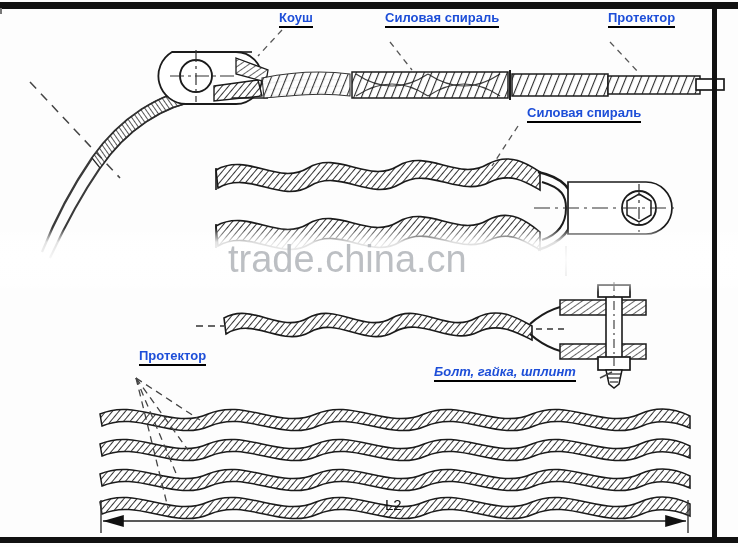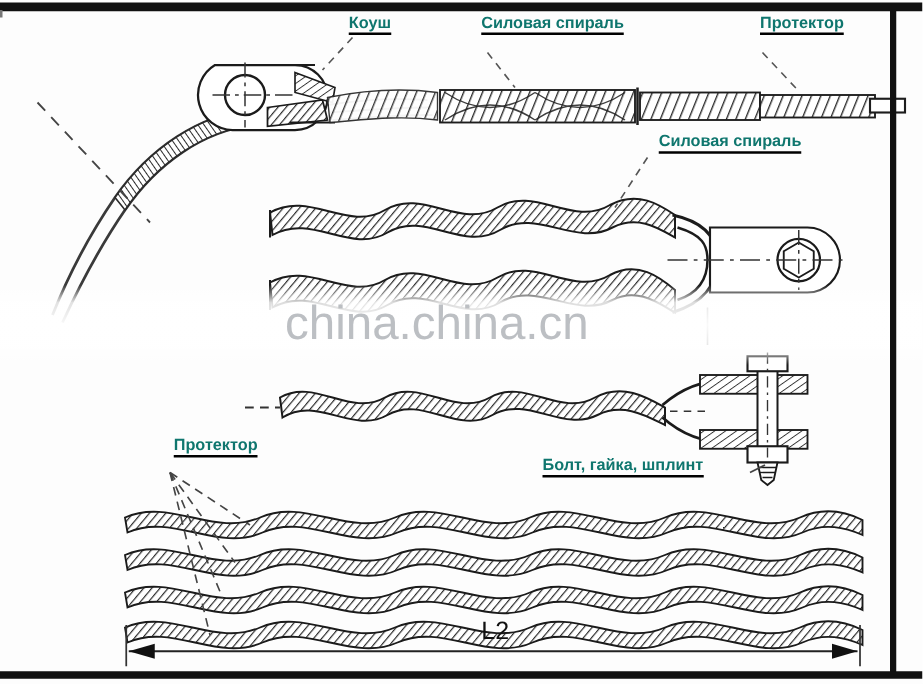--- a/index.html
+++ b/index.html
@@ -8,30 +8,30 @@
     font-family:"Liberation Sans","DejaVu Sans",sans-serif;
     background:#fdfdfd;
   }
   #stage{position:absolute;left:0;top:0;width:738px;height:547px;}
   svg#drawing{position:absolute;left:0;top:0;width:738px;height:547px;}
 
   .lbl{
     position:absolute;
     font-size:13px;
     font-weight:bold;
-    color:#0f766e;
+    color:#1d4ed8;
     letter-spacing:0px;
     white-space:nowrap;
     border-bottom:2px solid #000;
     padding-bottom:1px;
     line-height:15px;
   }
   .dimlbl{
     position:absolute;
-    font-size:20px;
+    font-size:15px;
     font-weight:normal;
     color:#111;
     white-space:nowrap;
     line-height:16px;
   }
   .watermark{
     position:absolute;
     left:228px; top:238px;
     font-size:38px;
     color:#b9bcc0;
@@ -249,32 +249,32 @@
 
       <g>
         <line x1="101" y1="500" x2="101" y2="533" stroke="#333" stroke-width="1.4"></line>
         <line x1="688" y1="500" x2="688" y2="533" stroke="#333" stroke-width="1.4"></line>
         <line x1="103" y1="521" x2="686" y2="521" stroke="#222" stroke-width="1.6" marker-start="url(#arrR)" marker-end="url(#arrL)"></line>
       </g>
     </g>
   </svg>
 
   <div class="wmband"></div>
-  <div class="watermark">china.china.cn</div>
+  <div class="watermark">trade.china.cn</div>
 
 
   <div class="lbl" style="left:279px; top:10px;">Коуш</div>
 
   <div class="lbl" style="left:385px; top:10px;">Силовая спираль</div>
 
   <div class="lbl" style="left:608px; top:10px;">Протектор</div>
 
   <div class="lbl" style="left:527px; top:105px;">Силовая спираль</div>
 
-  <div class="lbl" style="left:434px; top:364px;">Болт, гайка, шплинт</div>
+  <div class="lbl" style="left:434px; top:364px;font-style:italic;">Болт, гайка, шплинт</div>
 
   <div class="lbl" style="left:139px; top:348px;">Протектор</div>
 
   <div class="dimlbl" style="left:385px; top:497px;">L2</div>
 
   <div class="rightbar"></div>
   <div class="botbar"></div>
 </div>
 
 </body></html>

